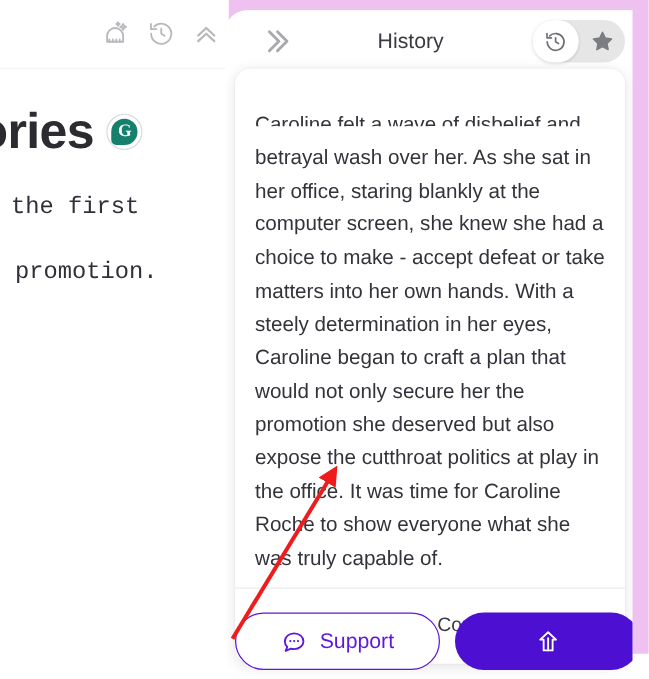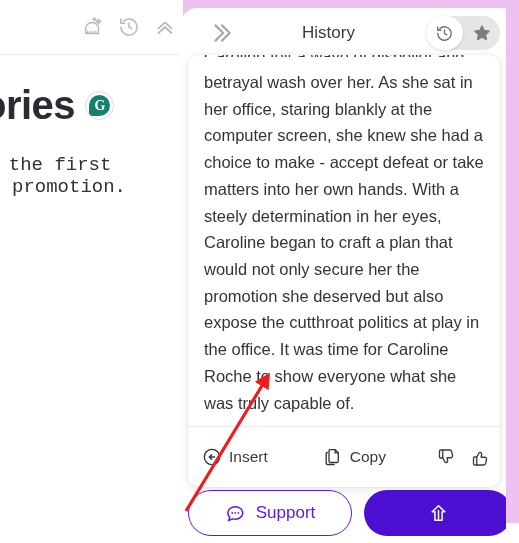--- a/index.html
+++ b/index.html
@@ -83,21 +83,21 @@
     line-height: 1;
   }
   .doc-line {
     font-family: "Liberation Mono", monospace;
     font-size: 19px;
     color: #30303a;
     white-space: nowrap;
     margin-left: -14px;
   }
   .doc-line.l1 { margin-top: 26px; }
-  .doc-line.l2 { margin-left: 12px; }
+  .doc-line.l2 { margin-top: 30px; margin-left: 12px; }
 
   
   #pink-backdrop {
     position: absolute;
     left: 183px; top: 0;
     width: 336px; height: 523px;
     background: #eec1f0;
   }
 
   
@@ -188,20 +188,21 @@
     border-radius: 12px;
     box-shadow: 0 2px 10px rgba(60,40,70,.13), 0 0 0 1px rgba(0,0,0,.02);
     overflow: hidden;
   }
   #card-text {
     padding: 14px 16px 10px 16px;
     font-size: 16.5px;
     line-height: 1.62;
     color: #33333b;
     position: relative;
+    margin-top: 44px;
   }
   #card-text .clipped-top {
     position: absolute;
     left: 16px; top: -12px;
     right: 16px;
     height: 14px;
     overflow: hidden;
     color: #33333b;
     font-size: 16.5px;
     line-height: 1.62;

